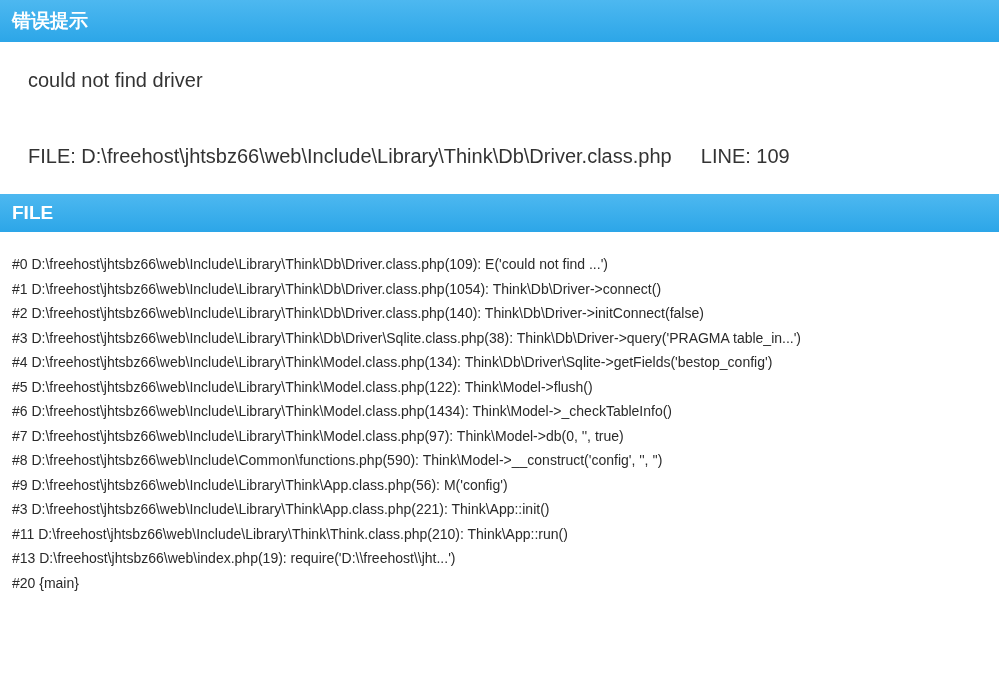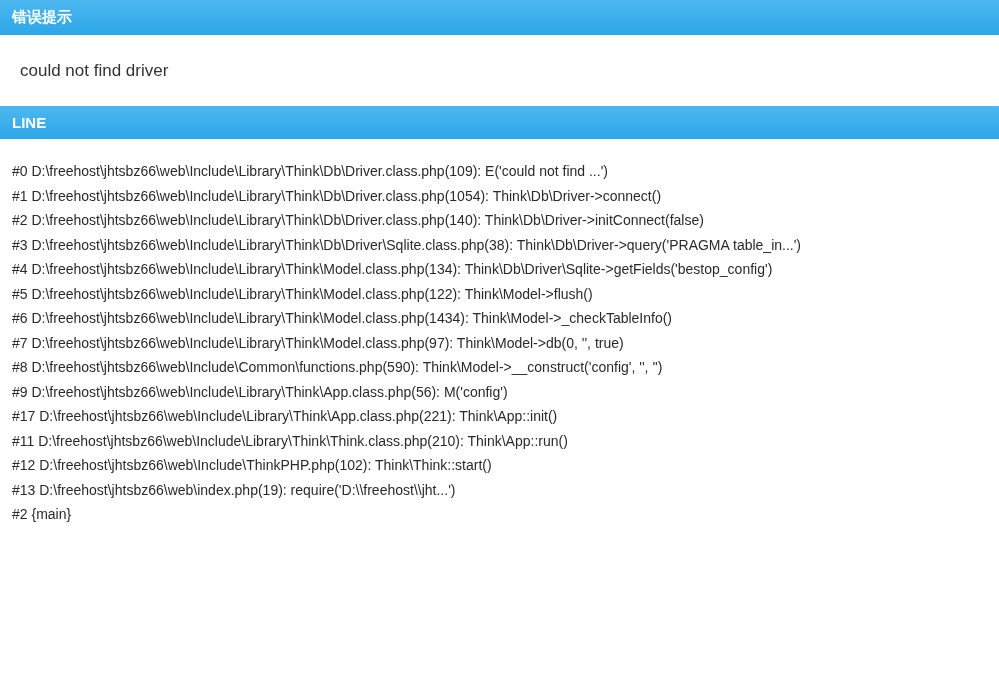--- a/index.html
+++ b/index.html
@@ -11,27 +11,27 @@
       font-family: "Microsoft YaHei", "Segoe UI", Arial, sans-serif;
       font-size: 14px;
       color: #333;
       background: #fff;
       width: 999px;
     }
     .section-header {
       background: linear-gradient(to bottom, #4db8f0, #2ca6e8);
       color: #fff;
       font-weight: bold;
-      font-size: 15px;
+      font-size: 19px;
       padding: 8px 12px;
     }
     .section-content {
-      padding: 22px 20px;
+      padding: 22px 28px;
       color: #333;
-      font-size: 17px;
+      font-size: 20px;
       line-height: 1.6;
     }
     .trace-content {
       padding: 20px 10px 20px 12px;
       color: #2a2a2a;
       font-size: 14px;
       line-height: 1.75;
       white-space: nowrap;
     }
     .trace-line {
@@ -47,34 +47,40 @@
   </style>
 </head>
 <body>
 
 <div>
   <div class="section-header">错误提示</div>
   <div class="section-content">could not find driver</div>
 </div>
 
 <div>
+  <div class="section-content file-line">
+    <span>FILE:</span>
+    <span>D:\freehost\jhtsbz66\web\Include\Library\Think\Db\Driver.class.php</span>
+    <span class="spacer"></span>
+    <span>LINE:</span>
+    <span>109</span>
+  </div>
 </div>
 
 <div>
-  <div class="section-header">LINE</div>
+  <div class="section-header">FILE</div>
   <div class="trace-content" id="trace-lines">
       <span class="trace-line">#0 D:\freehost\jhtsbz66\web\Include\Library\Think\Db\Driver.class.php(109): E('could not find ...')</span>
       <span class="trace-line">#1 D:\freehost\jhtsbz66\web\Include\Library\Think\Db\Driver.class.php(1054): Think\Db\Driver-&gt;connect()</span>
       <span class="trace-line">#2 D:\freehost\jhtsbz66\web\Include\Library\Think\Db\Driver.class.php(140): Think\Db\Driver-&gt;initConnect(false)</span>
       <span class="trace-line">#3 D:\freehost\jhtsbz66\web\Include\Library\Think\Db\Driver\Sqlite.class.php(38): Think\Db\Driver-&gt;query('PRAGMA table_in...')</span>
       <span class="trace-line">#4 D:\freehost\jhtsbz66\web\Include\Library\Think\Model.class.php(134): Think\Db\Driver\Sqlite-&gt;getFields('bestop_config')</span>
       <span class="trace-line">#5 D:\freehost\jhtsbz66\web\Include\Library\Think\Model.class.php(122): Think\Model-&gt;flush()</span>
       <span class="trace-line">#6 D:\freehost\jhtsbz66\web\Include\Library\Think\Model.class.php(1434): Think\Model-&gt;_checkTableInfo()</span>
       <span class="trace-line">#7 D:\freehost\jhtsbz66\web\Include\Library\Think\Model.class.php(97): Think\Model-&gt;db(0, '', true)</span>
       <span class="trace-line">#8 D:\freehost\jhtsbz66\web\Include\Common\functions.php(590): Think\Model-&gt;__construct('config', '', '')</span>
       <span class="trace-line">#9 D:\freehost\jhtsbz66\web\Include\Library\Think\App.class.php(56): M('config')</span>
-      <span class="trace-line">#17 D:\freehost\jhtsbz66\web\Include\Library\Think\App.class.php(221): Think\App::init()</span>
+      <span class="trace-line">#3 D:\freehost\jhtsbz66\web\Include\Library\Think\App.class.php(221): Think\App::init()</span>
       <span class="trace-line">#11 D:\freehost\jhtsbz66\web\Include\Library\Think\Think.class.php(210): Think\App::run()</span>
-      <span class="trace-line">#12 D:\freehost\jhtsbz66\web\Include\ThinkPHP.php(102): Think\Think::start()</span>
       <span class="trace-line">#13 D:\freehost\jhtsbz66\web\index.php(19): require('D:\\freehost\\jht...')</span>
-      <span class="trace-line">#2 {main}</span>
+      <span class="trace-line">#20 {main}</span>
     </div>
 </div>
 
 </body></html>

